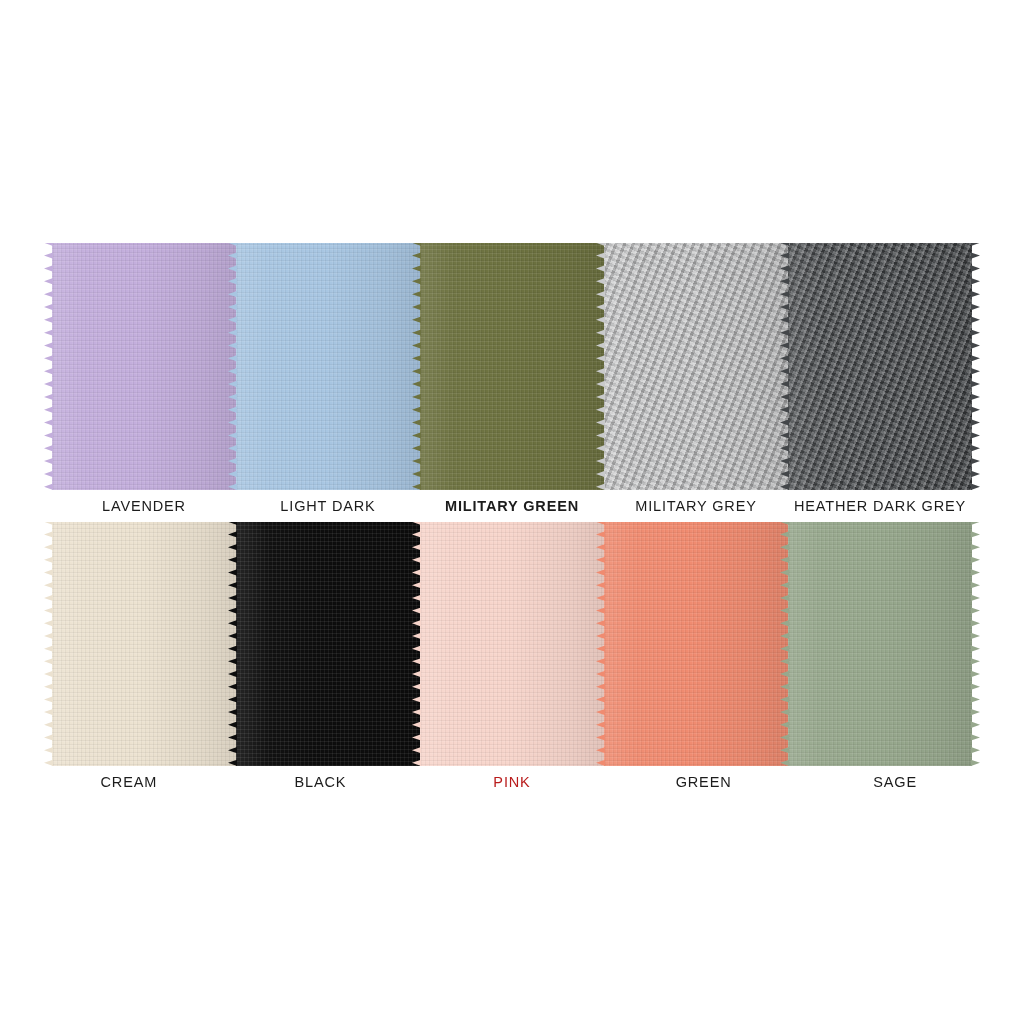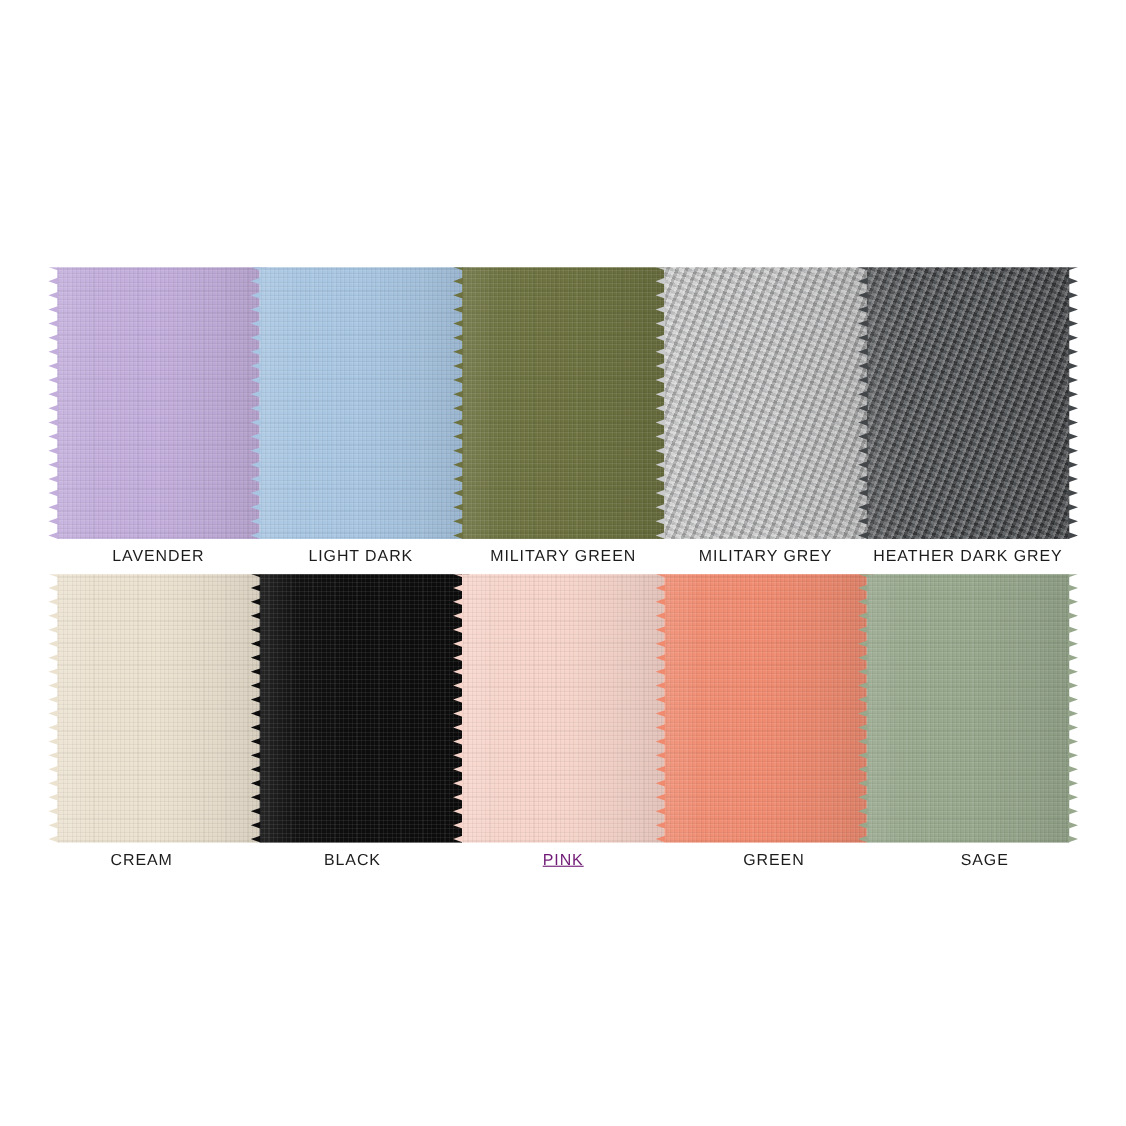--- a/index.html
+++ b/index.html
@@ -243,21 +243,21 @@
             </svg>
           </div>
       </div>
 
     </div>
   </div>
 
   <div class="label-row" id="labels-0">
     <div class="swatch-label" style="color: rgb(28, 28, 28);">LAVENDER</div>
     <div class="swatch-label" style="color: rgb(28, 28, 28);">LIGHT DARK</div>
-    <div class="swatch-label" style="color: rgb(28, 28, 28);">MILITARY GREEN</div>
+    <div class="swatch-label" style="color: rgb(28, 28, 28); font-weight: bold;">MILITARY GREEN</div>
     <div class="swatch-label" style="color: rgb(28, 28, 28);">MILITARY GREY</div>
     <div class="swatch-label" style="color: rgb(28, 28, 28);">HEATHER DARK GREY</div>
   </div>
 
   <div class="swatch-row" id="row-1">
     <div class="swatch-strip">
 
       <div class="swatch">
         <div class="swatch-fill" style="background: rgb(236, 226, 208);"></div>
         <div class="swatch-weave"></div>
@@ -337,18 +337,18 @@
             </svg>
           </div>
       </div>
 
     </div>
   </div>
 
   <div class="label-row" id="labels-1">
     <div class="swatch-label" style="color: rgb(28, 28, 28);">CREAM</div>
     <div class="swatch-label" style="color: rgb(28, 28, 28);">BLACK</div>
-    <div class="swatch-label" style="color: #701a75; text-decoration: underline;">PINK</div>
+    <div class="swatch-label" style="color: #b91c1c;">PINK</div>
     <div class="swatch-label" style="color: rgb(28, 28, 28);">GREEN</div>
     <div class="swatch-label" style="color: rgb(28, 28, 28);">SAGE</div>
   </div>
 
 </div>
 
 </body></html>

